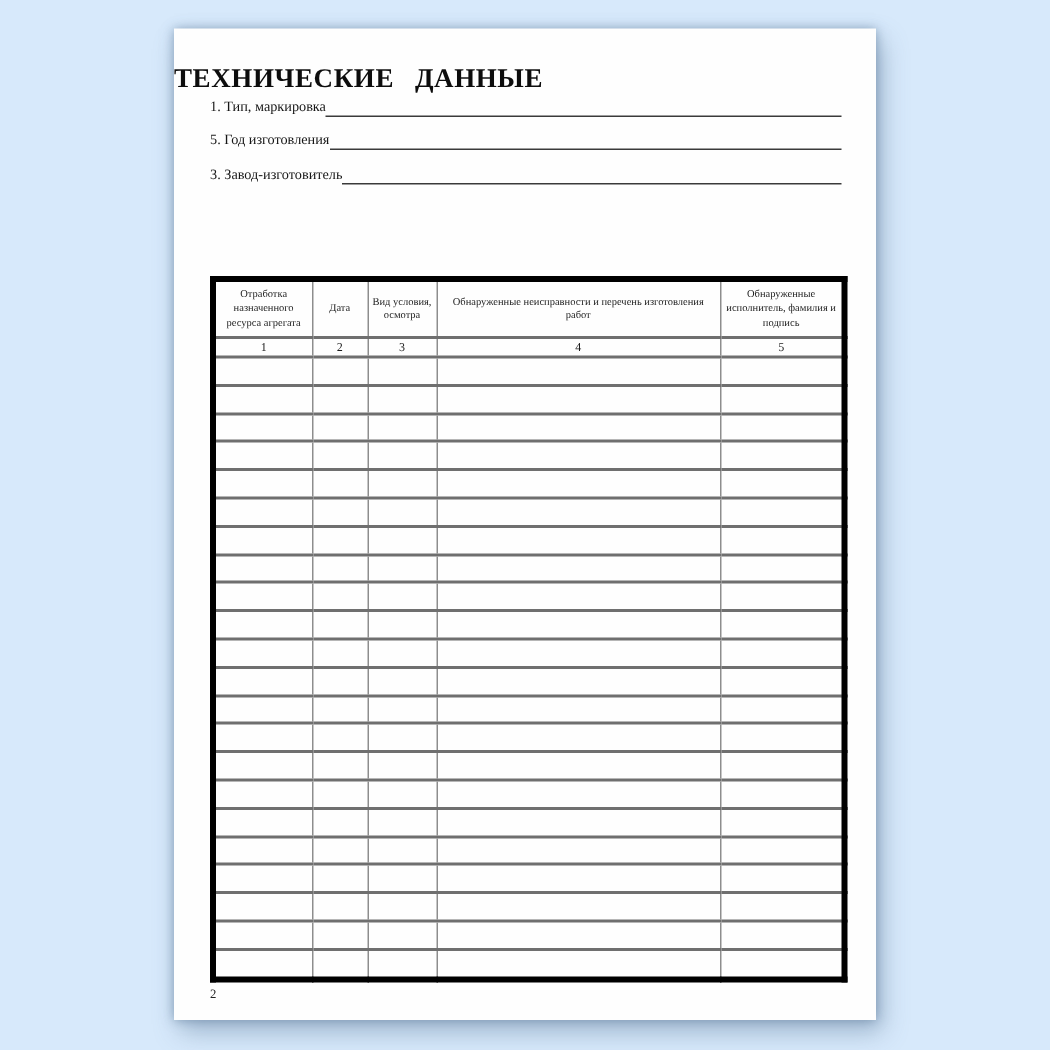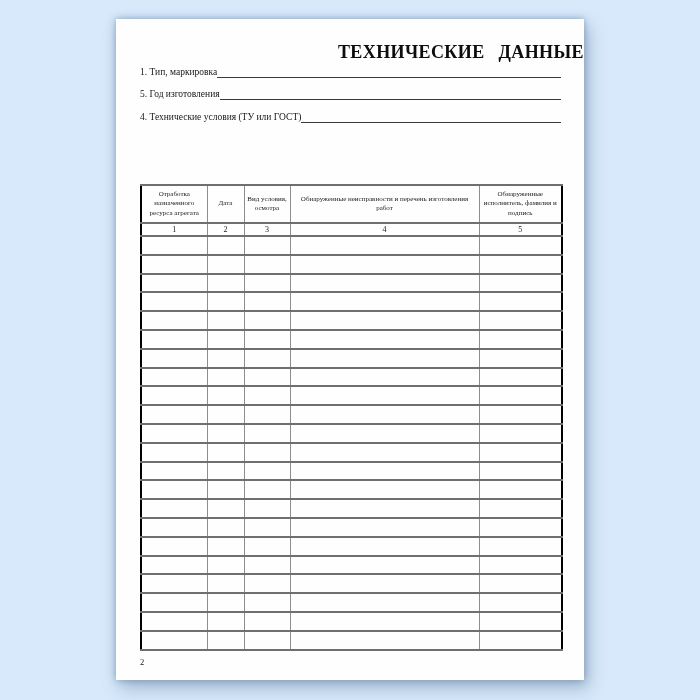--- a/index.html
+++ b/index.html
@@ -15,21 +15,21 @@
     position: absolute;
     left: 116px; top: 19px;
     width: 468px; height: 661px;
     background: #fefefe;
     box-sizing: border-box;
     box-shadow: 0 0 7px rgba(96,125,155,0.65), 4px 8px 16px rgba(96,125,155,0.45);
   }
   .title {
     position: absolute;
     top: 23px; left: 0; right: 0;
-    text-align: right;
+    text-align: left;
     font-size: 18px;
     font-weight: bold;
     letter-spacing: 0.4px;
     word-spacing: 9px;
     color: #0d0d0d;
     font-family: Liberation Serif, serif;
   }
   .fields {
     position: absolute;
     top: 36px; left: 24px; right: 23px;
@@ -48,21 +48,21 @@
     height: 100%;
   }
   .table-wrap {
     position: absolute;
     top: 165px; left: 24px;
   }
   table {
     border-collapse: collapse;
     table-layout: fixed;
     width: 421px;
-    border: 2px solid #000000;
+    border: 4px solid #000000;
   }
   th, td {
     border-left: 1px solid #8d8d8d;
     border-right: 1px solid #8d8d8d;
     border-top: 2px solid #6f6f6f;
     border-bottom: 2px solid #6f6f6f;
     padding: 0;
   }
   th.hcell {
     height: 34px;
@@ -91,21 +91,21 @@
   }
 </style>
 </head>
 <body>
 
 <div class="sheet">
   <div class="title">ТЕХНИЧЕСКИЕ ДАННЫЕ</div>
   <div class="fields">
       <div class="field"><span class="flabel">1. Тип, маркировка</span><span class="blank"></span></div>
       <div class="field"><span class="flabel">5. Год изготовления</span><span class="blank"></span></div>
-      <div class="field"><span class="flabel">4. Технические условия (ТУ или ГОСТ)</span><span class="blank"></span></div>
+      <div class="field"><span class="flabel">3. Завод-изготовитель</span><span class="blank"></span></div>
     </div>
   <div class="table-wrap">
     <table>
       <colgroup>
           <col style="width: 66px;">
           <col style="width: 37px;">
           <col style="width: 46px;">
           <col style="width: 189px;">
           <col style="width: 83px;">
         </colgroup>

